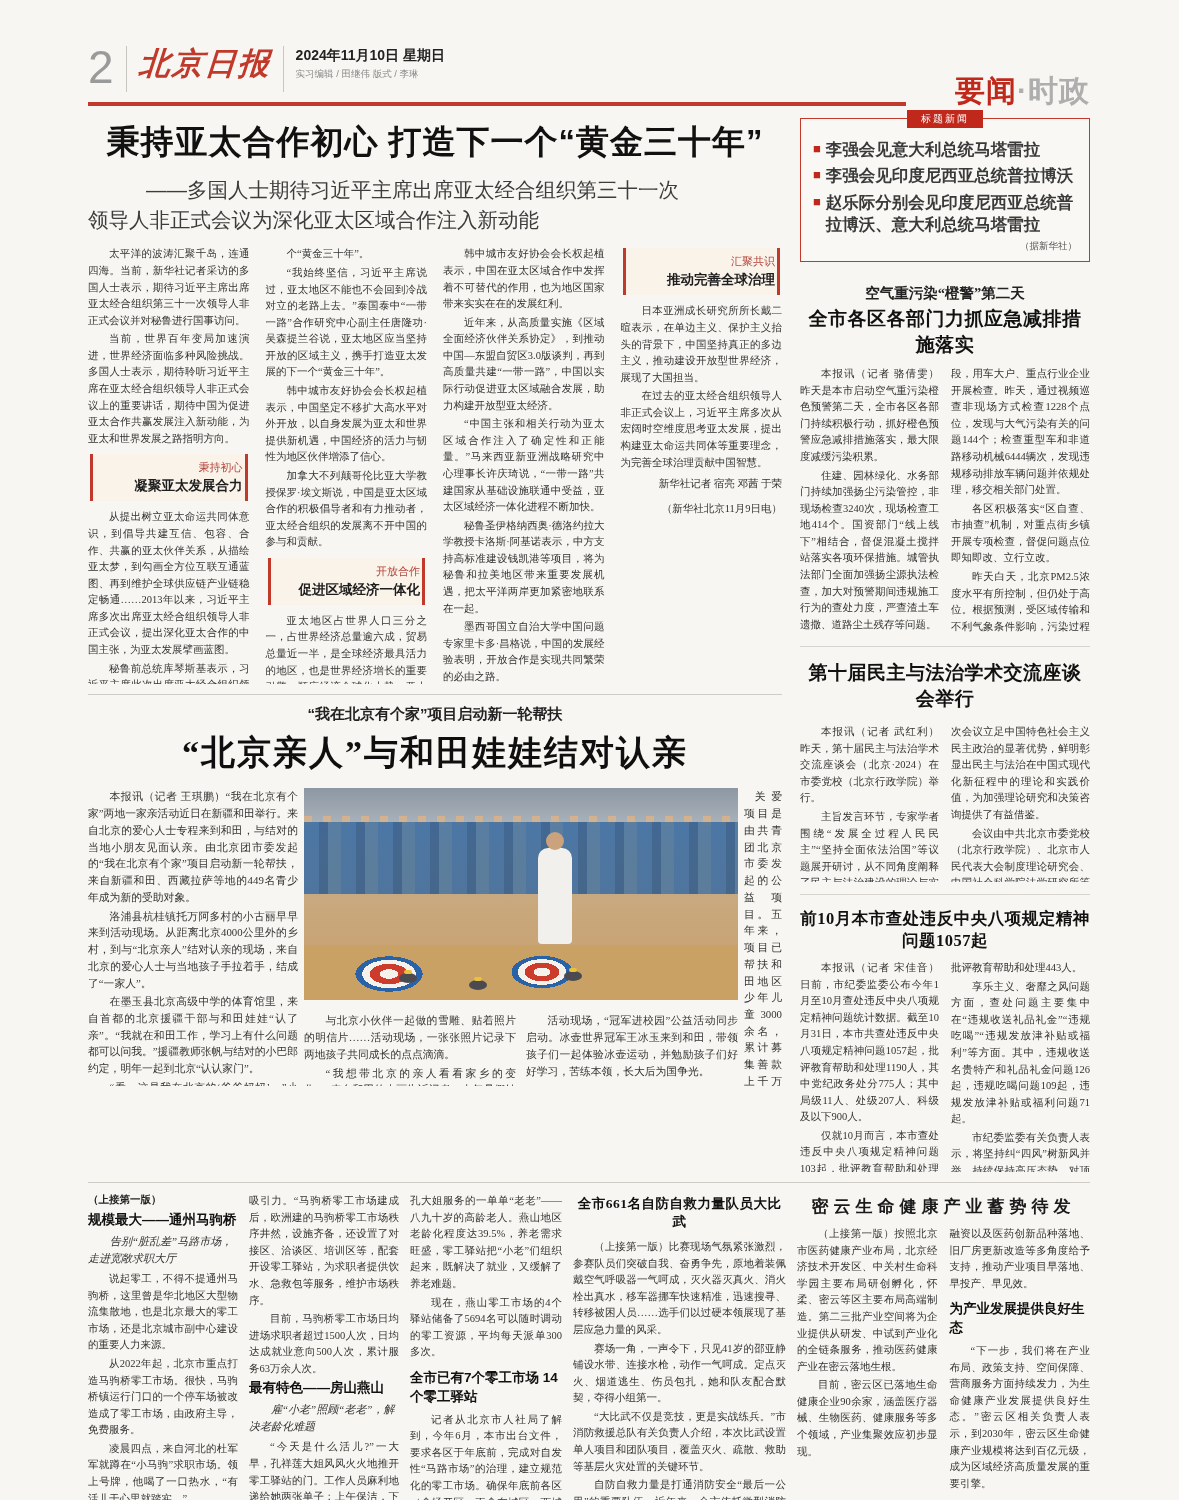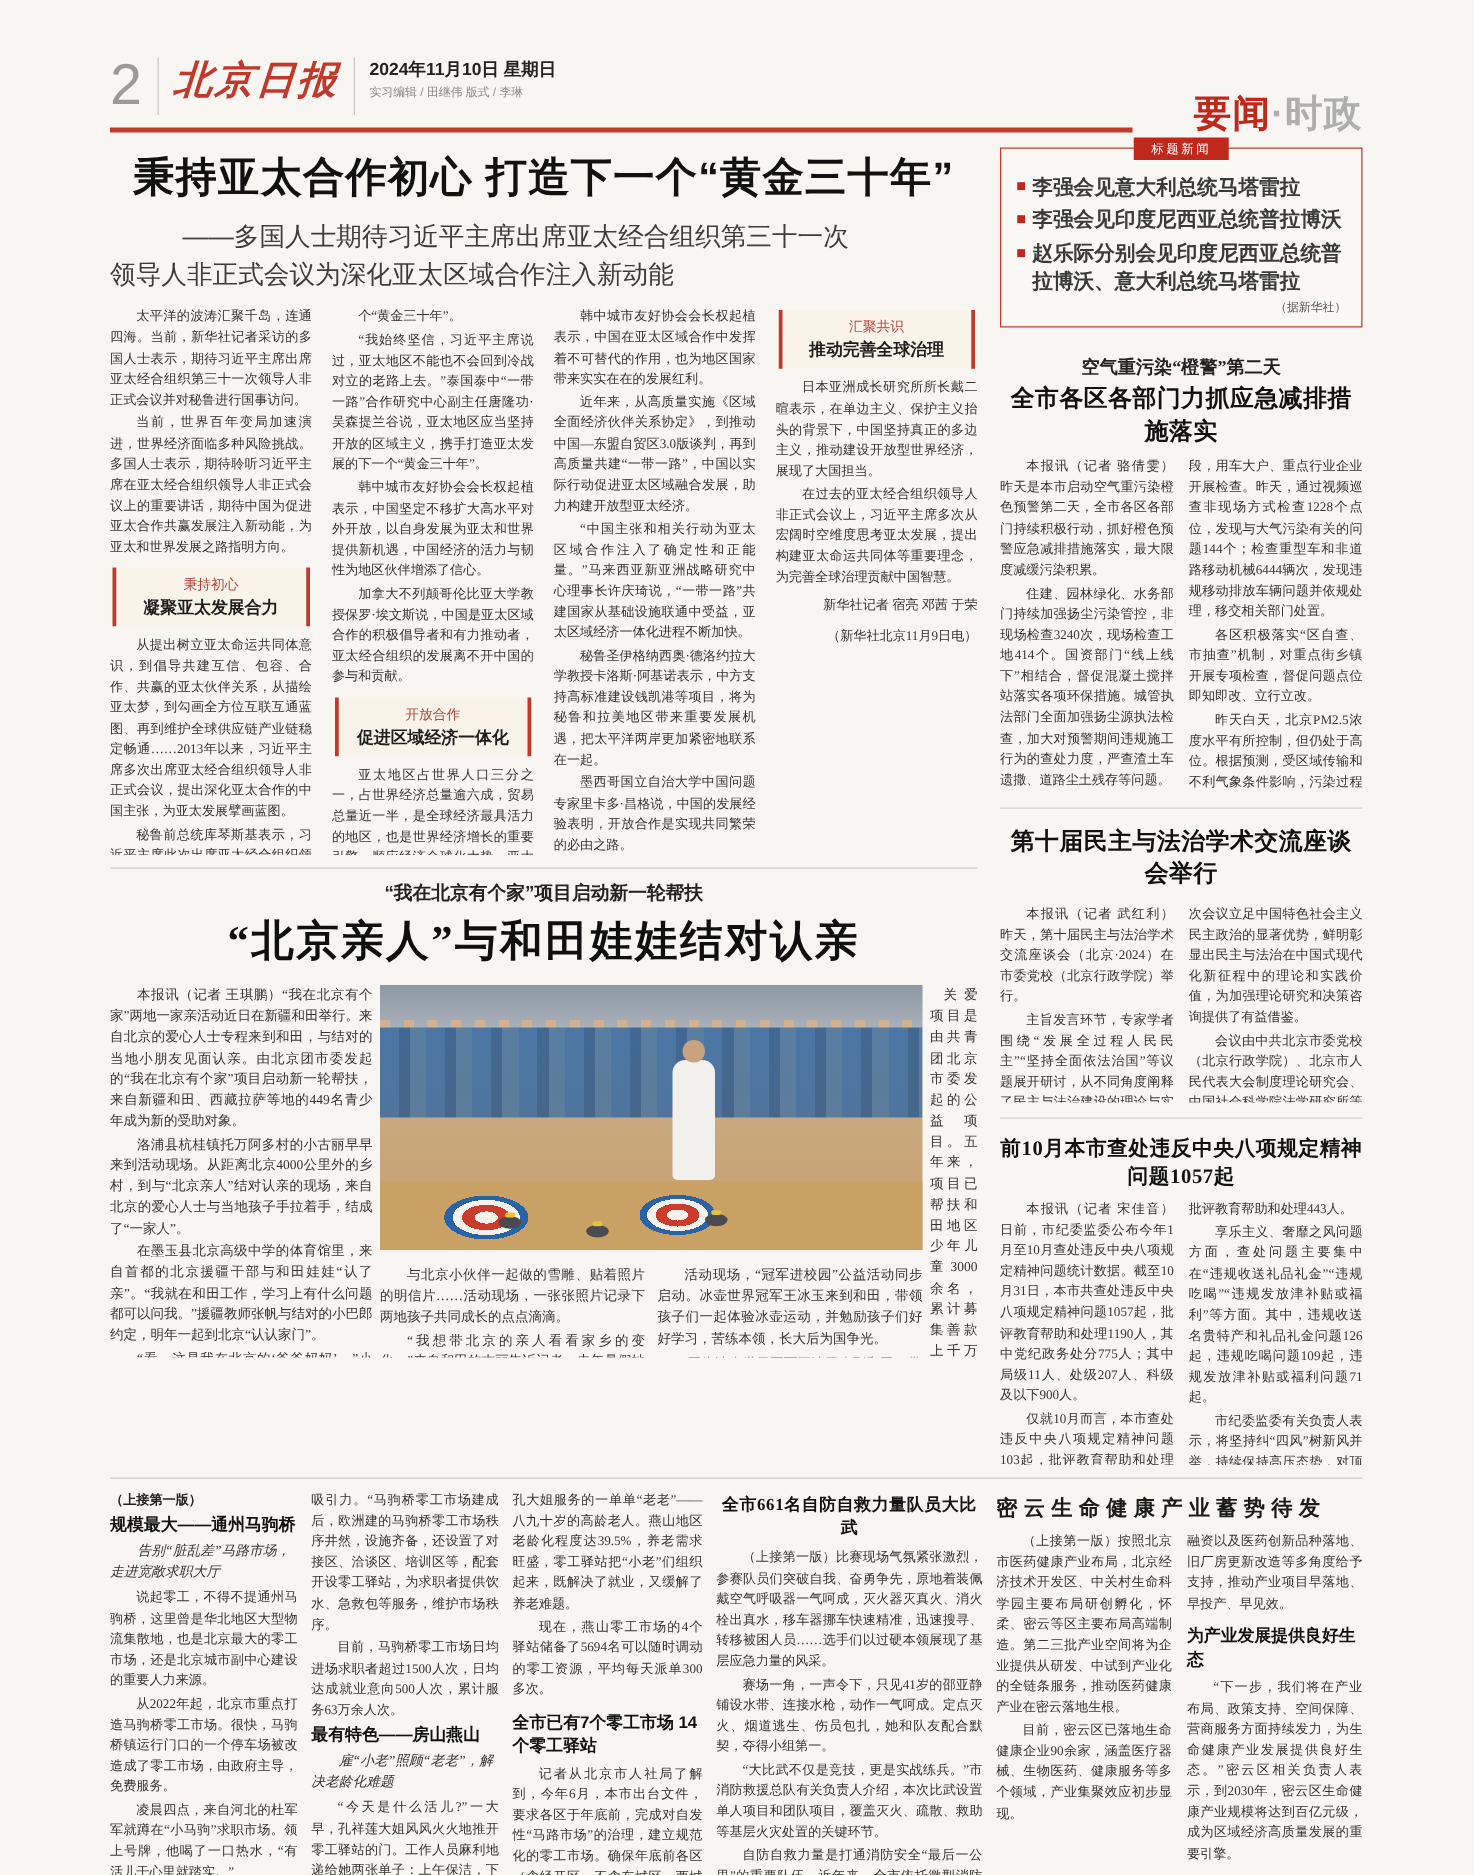--- a/index.html
+++ b/index.html
@@ -27,21 +27,21 @@
   .rail{flex:1;min-width:0;}
   
   .lead-h1{font-family:"Liberation Sans",sans-serif;font-weight:bold;font-size:33px;letter-spacing:1px;
            text-align:center;color:#111;margin:4px 0 10px;}
   .lead-sub{font-size:20.5px;color:#3c3c3c;line-height:1.45;font-family:"Liberation Sans",sans-serif;}
   .lead-sub .l1{padding-left:58px;}
   .lead-cols{display:flex;gap:16px;margin-top:12px;height:438px;overflow:hidden;}
   .lcol{flex:1;min-width:0;}
   .bp{font-size:10.5px;line-height:1.58;text-align:justify;text-indent:2em;margin:0 0 2px;color:#333;}
   .xhead{border-left:3px solid #c0392b;border-right:3px solid #c0392b;background:#faf3ea;
-         text-align:center;padding:6px 2px;margin:7px 2px 8px;}
+         text-align:right;padding:6px 2px;margin:7px 2px 8px;}
   .xhead .k{font-size:11px;color:#b3443a;display:block;}
   .xhead .t{font-size:13.5px;font-weight:bold;color:#1d1d1d;display:block;margin-top:2px;}
   .credit{font-size:10.5px;text-align:right;margin-top:6px;color:#333;}
   
   .tnbox{border:1.5px solid #c0392b;position:relative;padding:16px 12px 8px;margin-top:2px;background:#f9f8f4;}
   .tnbox .tab{position:absolute;top:-9px;left:50%;transform:translateX(-50%);background:#c0281c;color:#fff;
               font-size:10px;padding:2px 14px;letter-spacing:2px;font-family:"Liberation Sans",sans-serif;}
   .tnitem{display:flex;gap:5px;font-size:16.5px;line-height:1.35;font-weight:bold;color:#3a3a3a;margin:4px 0;}
   .tnitem .sq{color:#c0281c;font-size:13px;line-height:1.6;}
   .tncredit{text-align:right;font-size:9.5px;color:#555;}
@@ -82,21 +82,21 @@
   
   .bottom-band{display:flex;gap:11px;border-top:1px solid #cfccc6;margin-top:10px;padding-top:10px;
                height:402px;overflow:hidden;}
   .bcol1{width:150px;flex:none;} .bcol2{width:150px;flex:none;} .bcol3{width:152px;flex:none;}
   .bcol4{width:213px;flex:none;} .bcol5{flex:1;min-width:0;}
   .jump{font-size:10.5px;font-weight:bold;color:#222;margin:0 0 4px;}
   .bhead{font-size:13.5px;font-weight:bold;color:#111;margin:2px 0 4px;font-family:"Liberation Sans",sans-serif;}
   .bdeck{font-size:11px;font-style:italic;color:#333;line-height:1.5;text-indent:2em;margin:0 0 5px;}
   .bsub{font-size:13.5px;font-weight:bold;color:#111;margin:8px 0 5px;line-height:1.4;font-family:"Liberation Sans",sans-serif;}
   .dhead{font-size:13.5px;font-weight:bold;text-align:center;color:#111;margin:2px 0 8px;letter-spacing:.5px;}
-  .mytitle{font-size:17px;font-weight:bold;text-align:left;letter-spacing:5px;color:#1a1a1a;margin:2px 0 8px;}
+  .mytitle{font-size:17px;font-weight:bold;text-align:center;letter-spacing:5px;color:#1a1a1a;margin:2px 0 8px;}
   .mycols{display:flex;gap:12px;overflow:hidden;}
   .mycol{flex:1;min-width:0;}
 </style>
 </head>
 <body>
 
 <div class="page">
 
   <div class="hdr">
     <div class="hdr-left">

